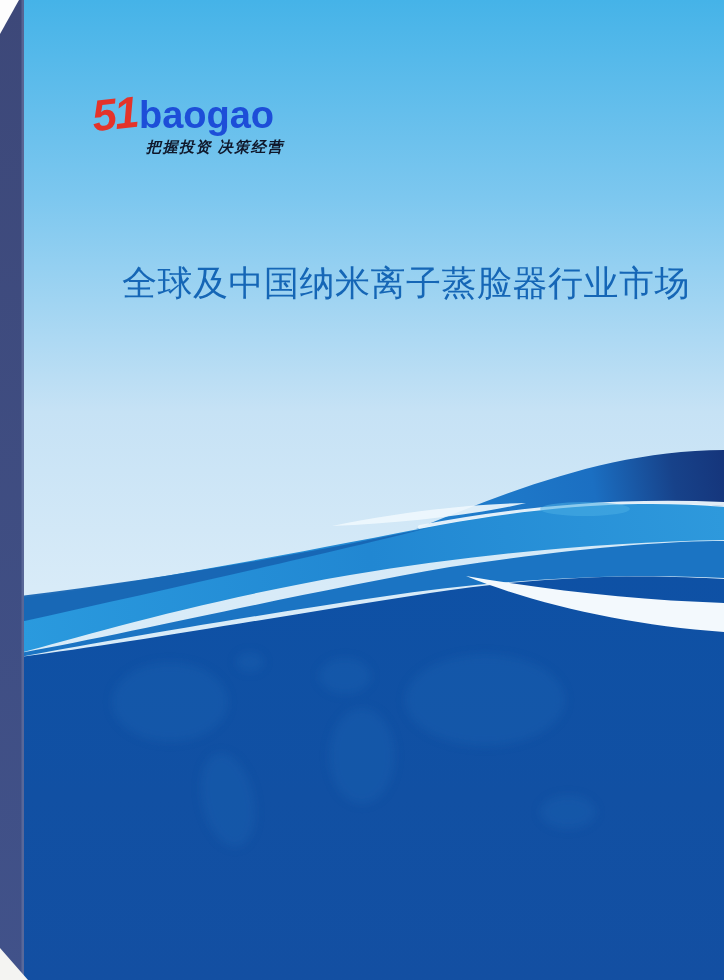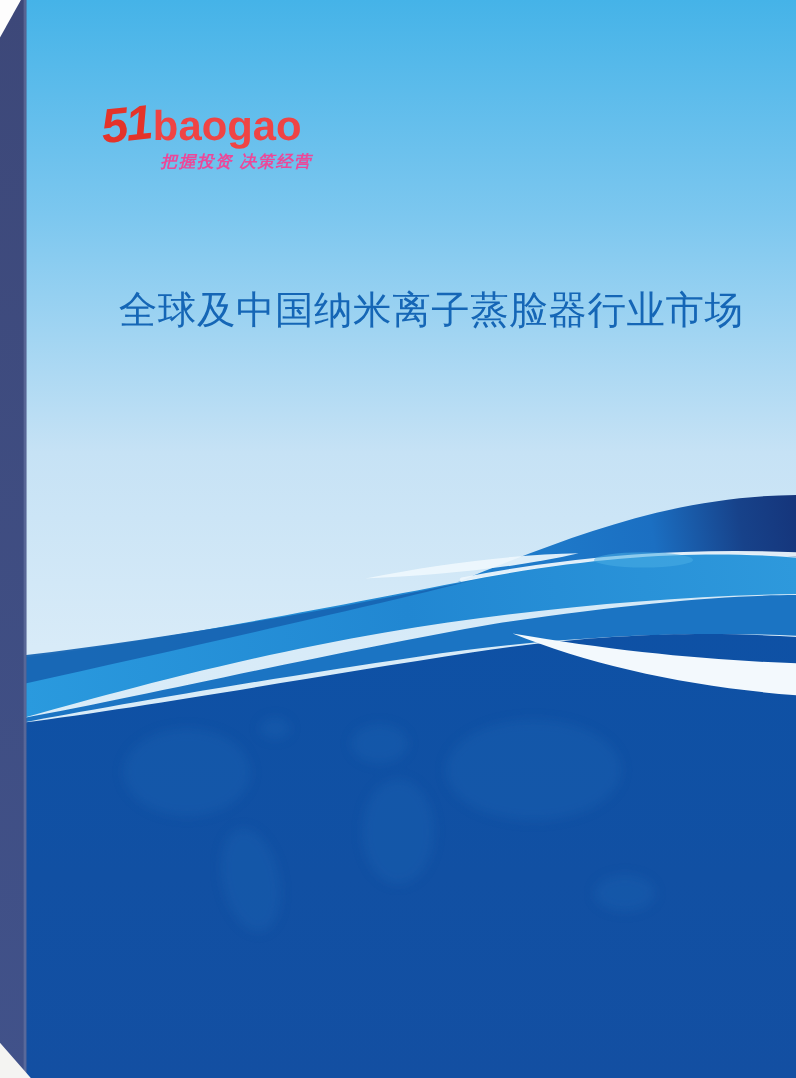--- a/index.html
+++ b/index.html
@@ -18,31 +18,31 @@
   }
   .logo-number{
     font-size:44px;font-weight:bold;font-style:italic;
     color:#e4332a;
     transform:rotate(-6deg);
     letter-spacing:-2px;
     margin-right:2px;
   }
   .logo-word{
     font-size:38px;font-weight:bold;
-    color:#ef4444;
+    color:#1d4ed8;
     letter-spacing:0px;
     padding-top:4px;
   }
   .logo-tagline{
     position:absolute;left:146px;top:138px;z-index:3;
     font-size:15px;font-weight:bold;font-style:italic;
-    color:#ec4899;letter-spacing:1.5px;white-space:nowrap;
+    color:#0f172a;letter-spacing:1.5px;white-space:nowrap;
   }
   .title-block{
-    position:absolute;left:108px;top:254px;width:600px;z-index:3;
+    position:absolute;left:90px;top:254px;width:600px;z-index:3;text-align:right;
   }
   .title-line{
     font-size:35px;line-height:57px;font-weight:500;
     color:#1566b6;letter-spacing:0.5px;white-space:nowrap;
   }
 </style>
 </head>
 <body>
 
 <div class="cover">

